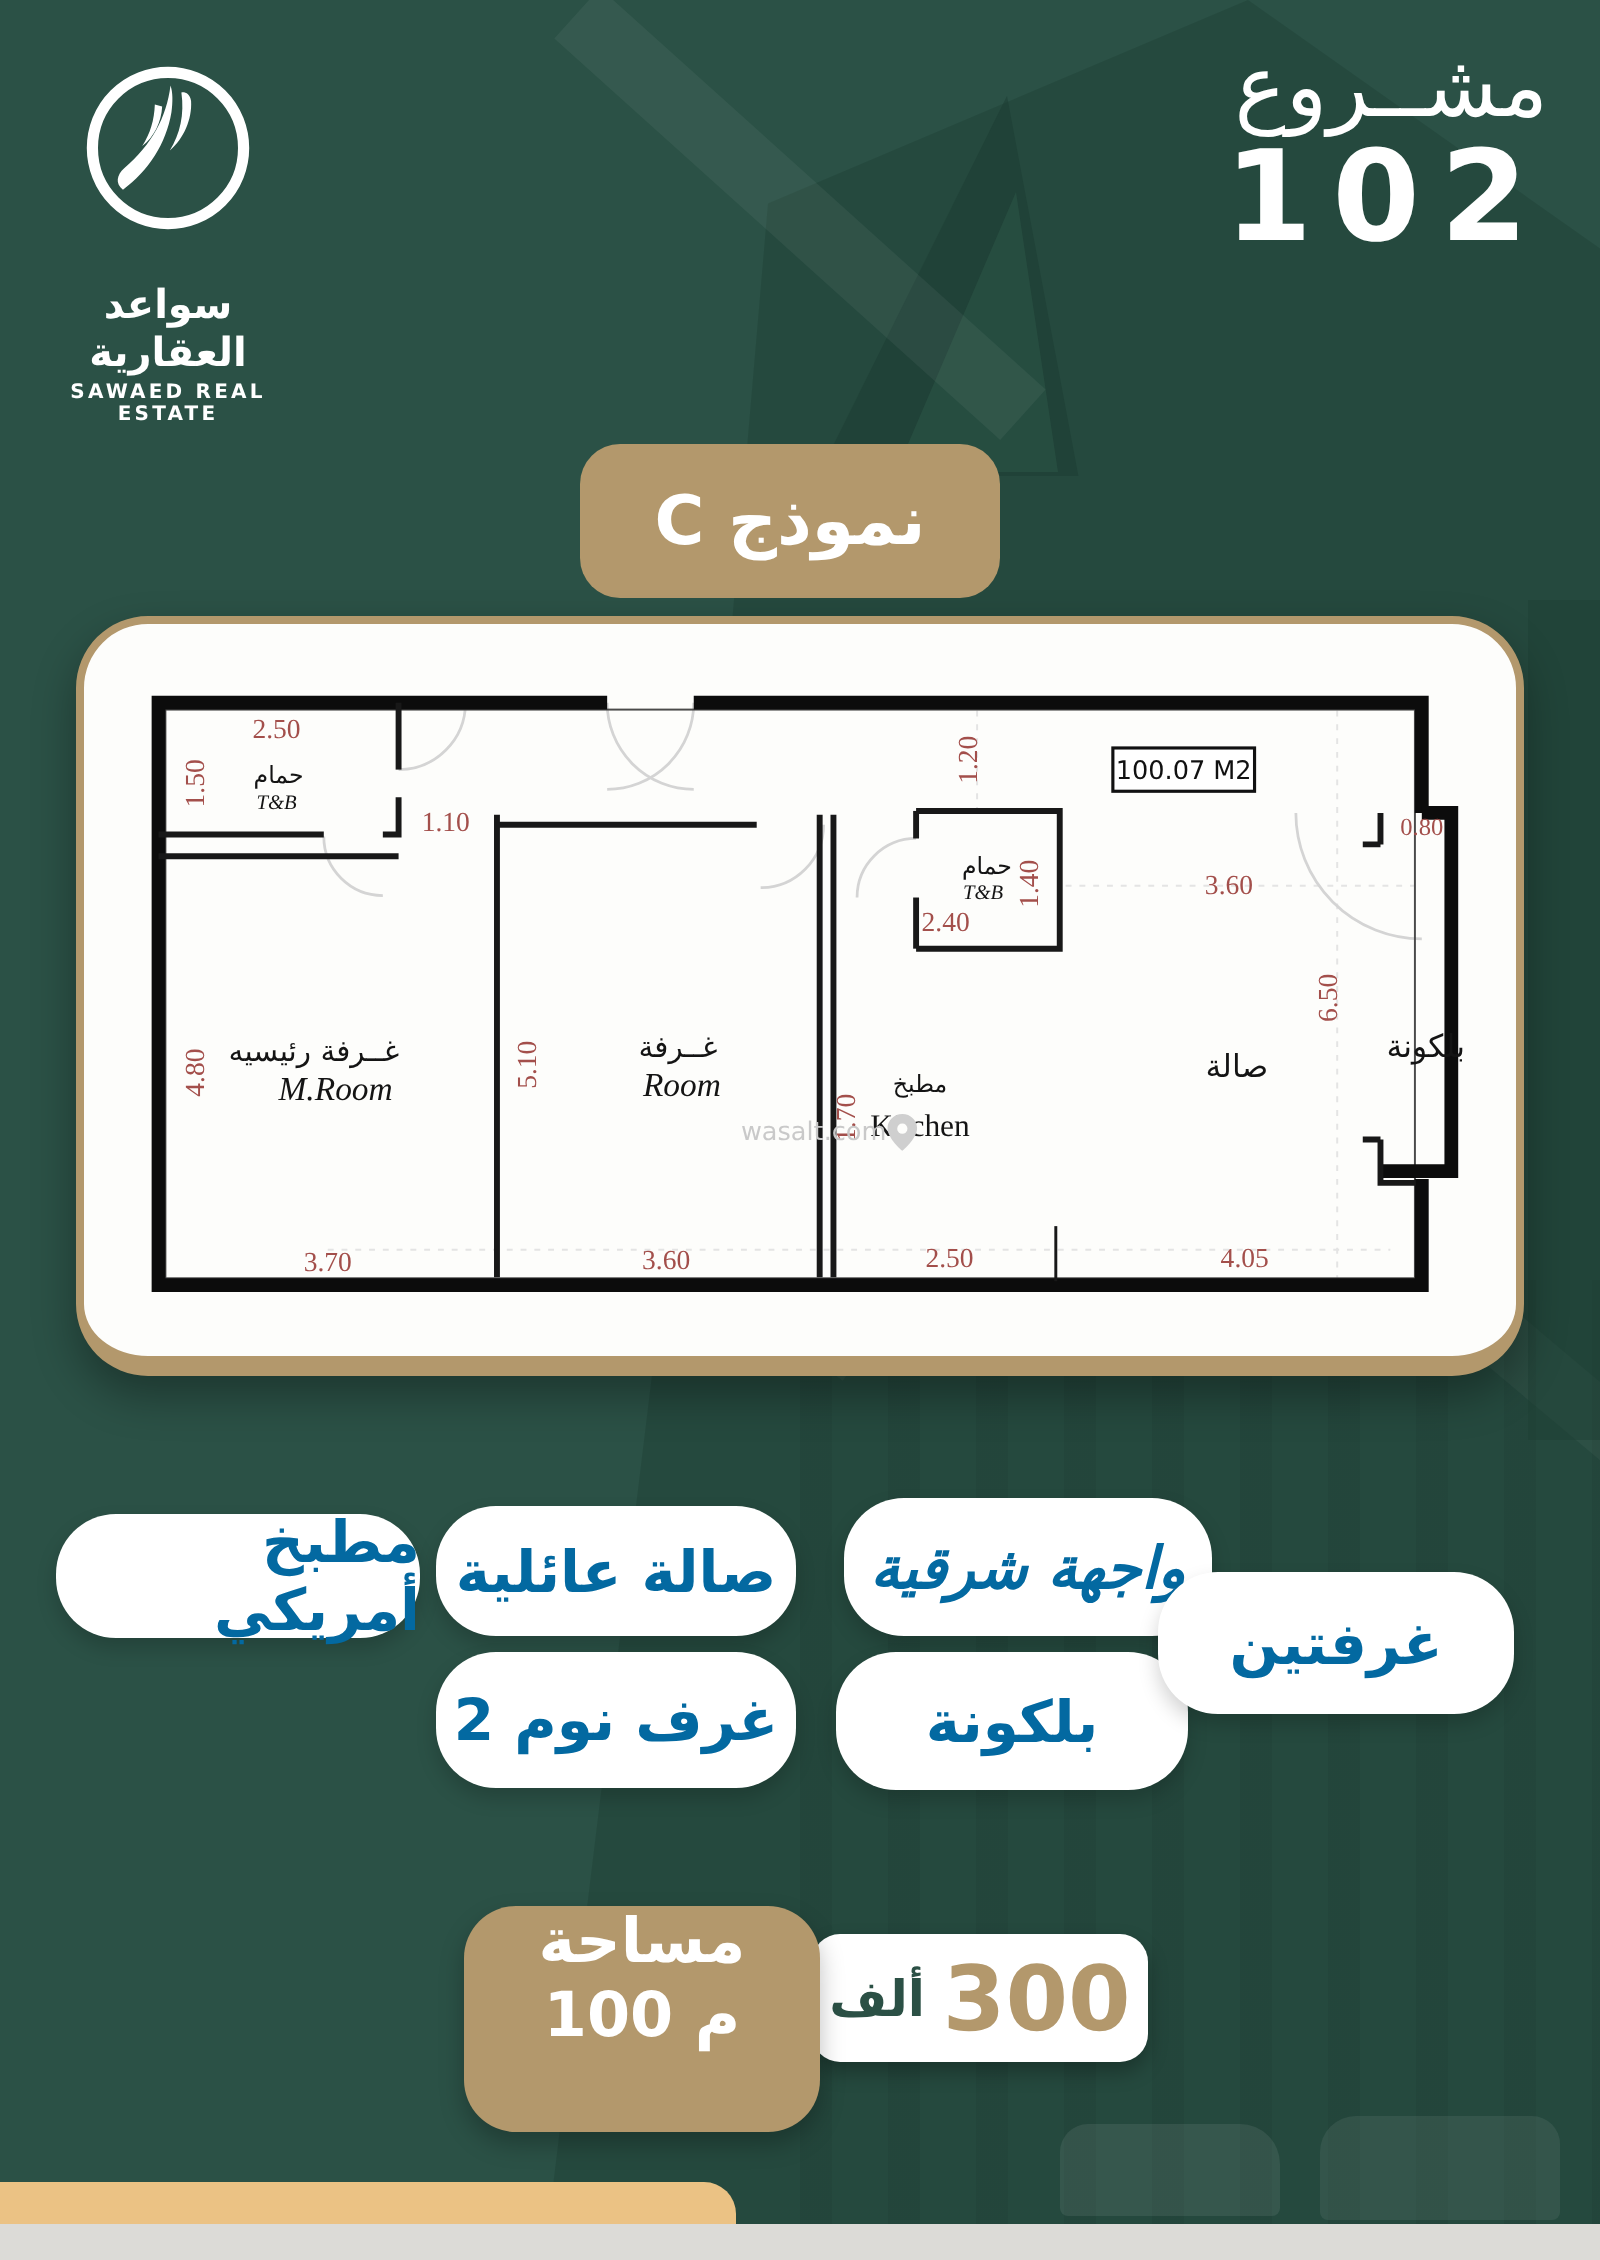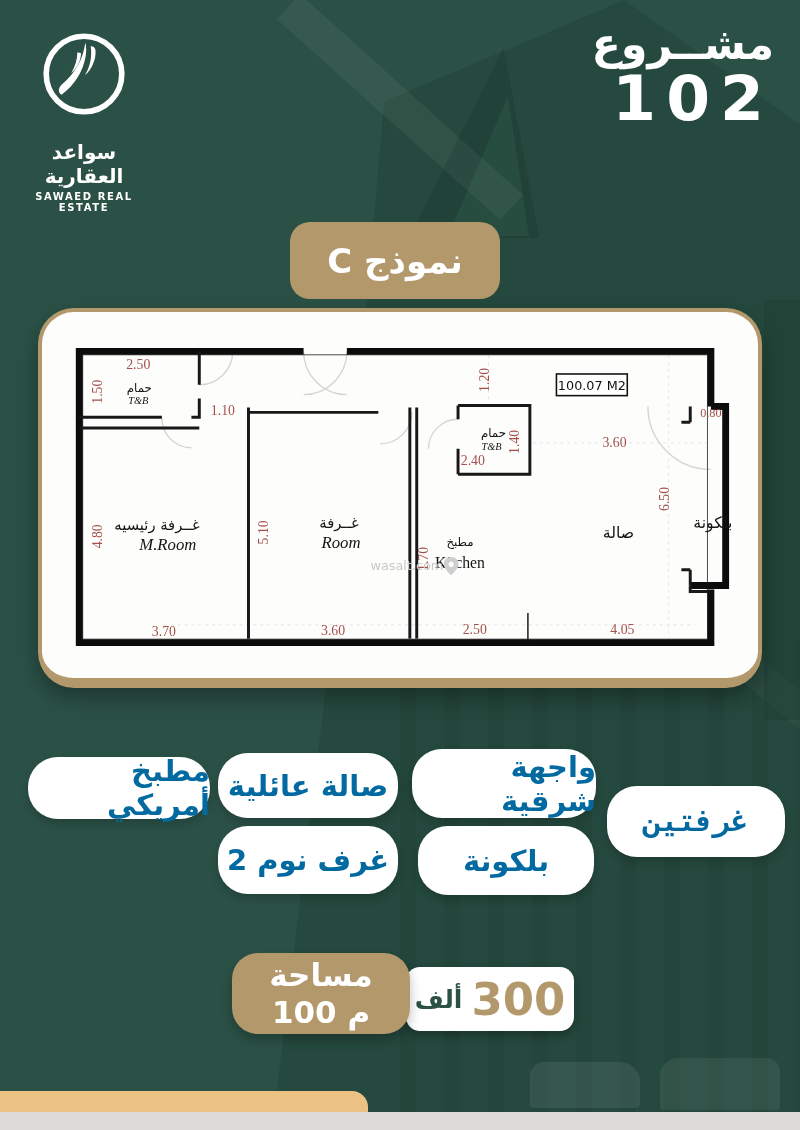--- a/index.html
+++ b/index.html
@@ -24,49 +24,49 @@
   .bg-car1{left:530px;top:1062px;width:110px;height:46px;background:rgba(255,255,255,.08);border-radius:14px 20px 4px 4px;}
   .bg-car2{left:660px;top:1058px;width:120px;height:52px;background:rgba(255,255,255,.07);border-radius:18px 14px 4px 4px;}
 
   
   .logo{position:absolute;left:20px;top:18px;width:128px;text-align:center;color:#fff;}
   .logo-name-ar{font-size:20px;font-weight:700;margin-top:6px;}
   .logo-name-en{font-size:10px;font-weight:700;letter-spacing:1.6px;margin-top:3px;}
 
   
   .project{position:absolute;top:22px;right:26px;text-align:right;color:#ffffff;direction:rtl;}
-  .project-title{font-size:43px;font-weight:700;line-height:1.05;}
+  .project-title{font-size:43px;font-weight:400;line-height:1.05;}
   .project-district{font-size:32px;font-weight:700;line-height:1.1;margin-top:3px;}
   .project-number{font-size:63px;font-weight:900;line-height:1.0;letter-spacing:.16em;margin-left:-.16em;direction:ltr;}
 
   
   .model-badge{position:absolute;left:290px;top:222px;width:210px;height:77px;background:#b3986c;
     border-radius:20px;display:flex;align-items:center;justify-content:center;color:#fff;
     font-size:34px;font-weight:800;direction:rtl;}
 
   
   .plan-card{position:absolute;left:38px;top:308px;width:724px;height:380px;background:#fdfdfb;
     border:4px solid #b3986c;border-bottom-width:10px;border-radius:36px;
     box-shadow:0 10px 22px rgba(0,0,0,.32);overflow:hidden;}
   .plan-card svg{position:absolute;left:0;top:0;width:100%;height:100%;}
 
   
   .pill{position:absolute;background:#ffffff;border-radius:30px;display:flex;align-items:center;justify-content:center;
     color:#0369a1;font-weight:800;font-size:29px;box-shadow:0 5px 10px rgba(0,0,0,.18);direction:rtl;}
   .pill-f1{left:28px;top:757px;width:182px;height:62px;}
   .pill-f2{left:218px;top:753px;width:180px;height:65px;}
-  .pill-f3{left:412px;top:749px;width:184px;height:69px;}
+  .pill-f3{left:422px;top:749px;width:184px;height:69px;font-style:italic;}
   .pill-f4{left:28px;top:827px;width:182px;height:67px;direction:ltr;}
   .pill-f5{left:218px;top:826px;width:180px;height:68px;direction:ltr;}
   .pill-f6{left:418px;top:826px;width:176px;height:69px;}
-  .pill-f7{left:607px;top:786px;width:178px;height:71px;font-family:Liberation Mono, monospace;}
-
-  
-  .area-badge{position:absolute;left:232px;top:953px;width:178px;height:81px;background:#b3986c;border-radius:26px;
-    display:flex;flex-direction:column;align-items:center;justify-content:center;color:#fff;font-weight:800;
+  .pill-f7{left:579px;top:786px;width:178px;height:71px;}
+
+  
+  .area-badge{position:absolute;left:232px;top:953px;width:178px;height:113px;background:#b3986c;border-radius:26px;
+    display:flex;flex-direction:column;align-items:center;color:#fff;font-weight:800;
     line-height:1.18;box-shadow:0 6px 12px rgba(0,0,0,.25);z-index:2;}
   .area-line1{font-size:31px;}
   .area-line2{font-size:31px;direction:ltr;}
   .price-badge{position:absolute;left:406px;top:967px;width:168px;height:64px;background:#ffffff;border-radius:14px;
     display:flex;align-items:center;justify-content:center;gap:9px;direction:rtl;
     box-shadow:0 5px 10px rgba(0,0,0,.28);z-index:1;}
   .price-value{color:#b3986c;font-size:45px;font-weight:900;line-height:1;}
   .price-unit{color:#2b5045;font-size:25px;font-weight:800;line-height:1;}
 
   

